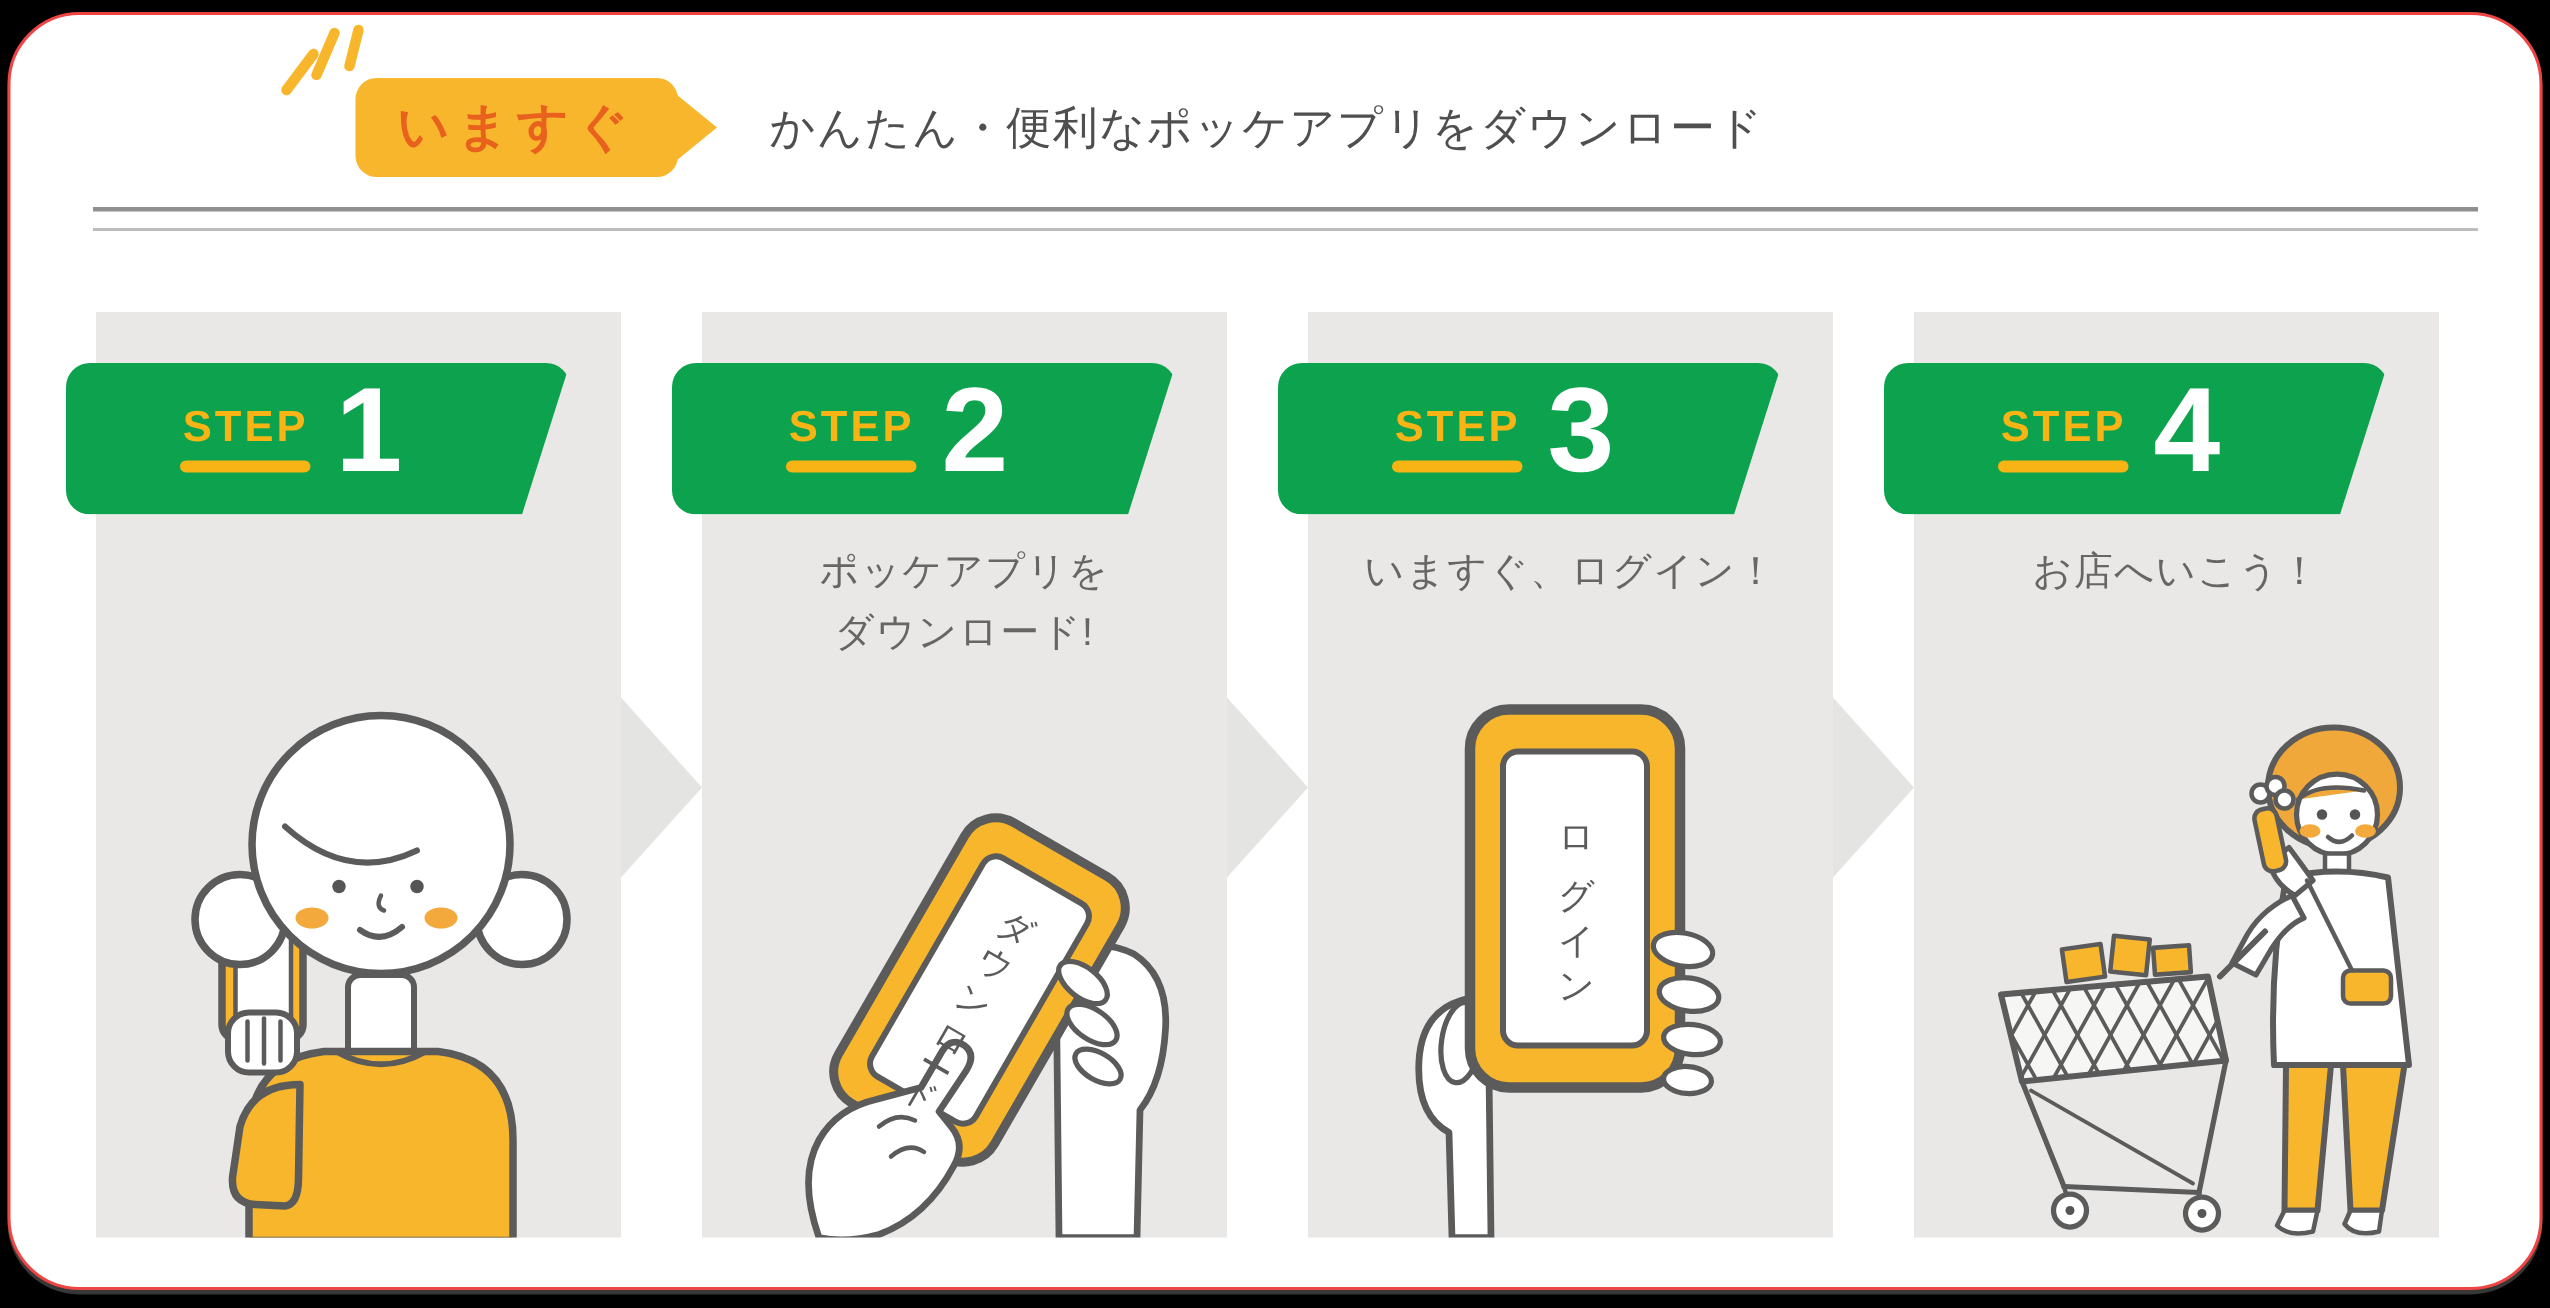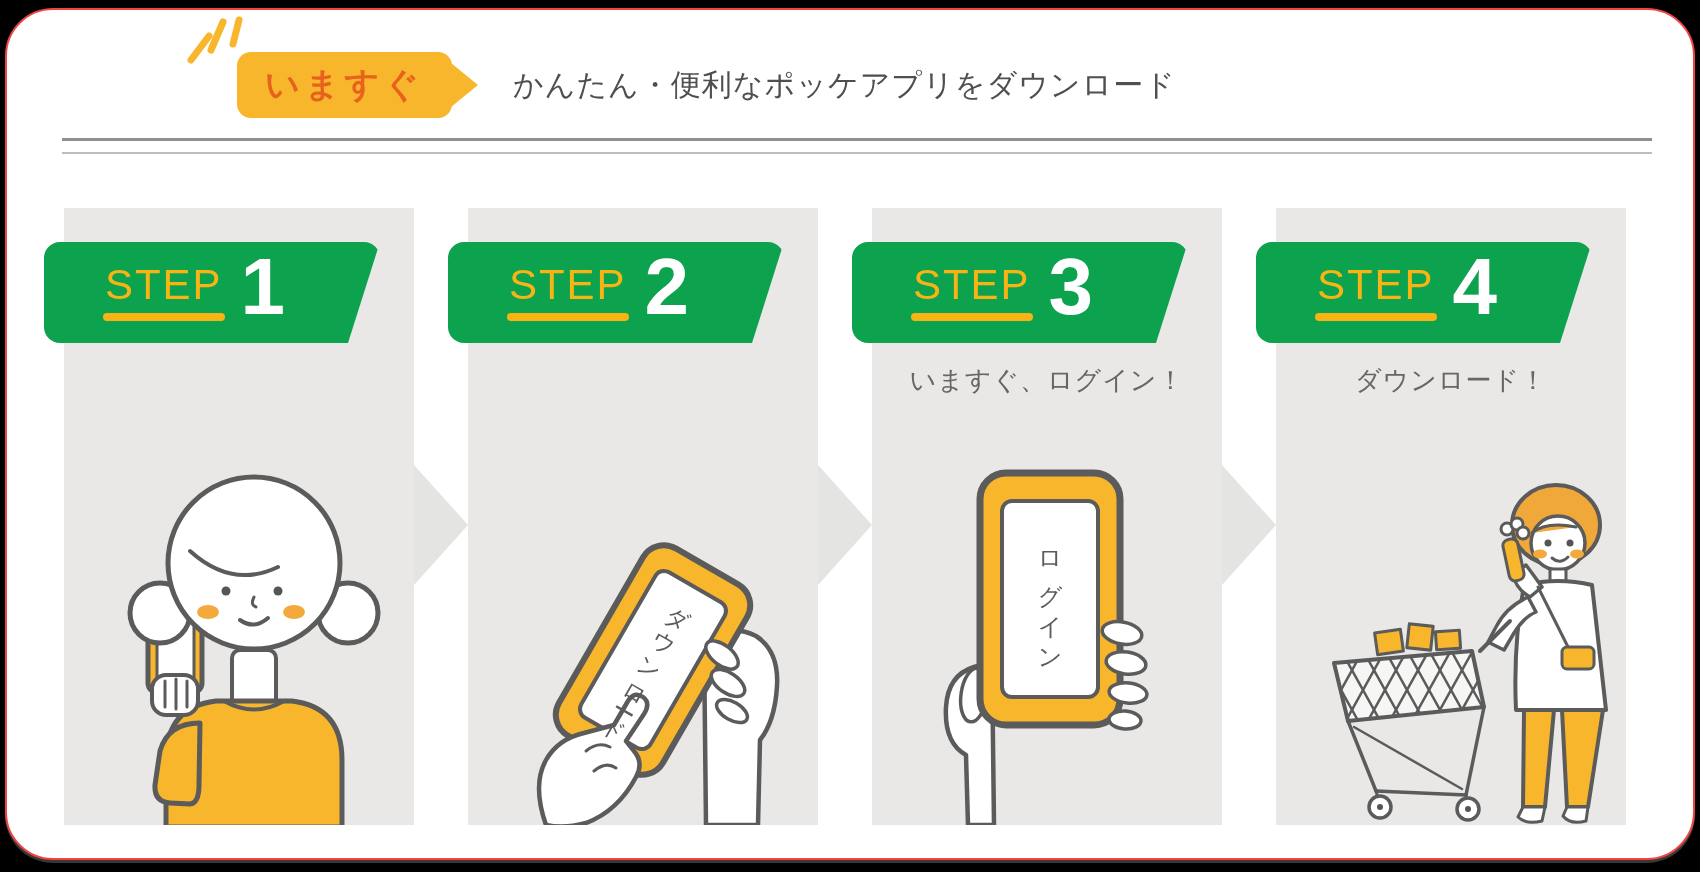--- a/index.html
+++ b/index.html
@@ -37,21 +37,21 @@
     position:absolute;top:198px;width:350px;height:617px;background:#e9e8e7;
   }
   .p1{left:57px;} .p2{left:461px;} .p3{left:865px;} .p4{left:1269px;}
   .banner{
     position:absolute;left:-20px;top:34px;width:336px;height:101px;
     background:#0ca24e;border-radius:16px;
     clip-path:polygon(0 0,100% 0,calc(100% - 32px) 100%,0 100%);
     display:flex;align-items:center;justify-content:center;padding-right:34px;
   }
   .step-word{display:flex;flex-direction:column;align-items:center;}
-  .step-word .w{color:#f7b414;font-size:42px;font-weight:normal;letter-spacing:2px;line-height:1;}
+  .step-word .w{color:#f7b414;font-size:29px;font-weight:bold;letter-spacing:2px;line-height:1;}
   .step-underline{width:104%;height:8px;background:#f7b414;border-radius:4px;margin-top:7px;}
   .step-num{color:#ffffff;font-size:80px;font-weight:bold;line-height:1;margin-left:18px;transform:translateY(-6px);}
   .desc{
     position:absolute;left:0;top:152px;width:100%;text-align:center;
     color:#666664;font-size:26px;font-weight:500;line-height:41px;letter-spacing:1px;
   }
   .gap-arrow{
     position:absolute;top:455px;width:0;height:0;
     border-top:60px solid transparent;border-bottom:60px solid transparent;
     border-left:54px solid #e4e4e3;
@@ -130,20 +130,24 @@
     </div>
 
     <div class="panel p2">
       <div class="banner">
         <div class="step-word">
           <span class="w">STEP</span>
           <div class="step-underline"></div>
         </div>
         <span class="step-num">2</span>
       </div>
+      <div class="desc">
+        <div>ポッケアプリを</div>
+        <div>ダウンロード!</div>
+      </div>
       <svg class="illu" viewBox="0 0 350 370">
         <g stroke="#5b5b5b" stroke-linecap="round" stroke-linejoin="round">
 
           <path d="M238,370 L236,185 Q262,168 288,181 Q311,196 309,231 Q307,266 292,285 L290,370 Z" fill="#ffffff" stroke-width="4.5"></path>
 
           <g transform="translate(185,205) rotate(30)">
             <rect x="-60" y="-108" width="120" height="216" rx="24" fill="#f8b62d" stroke-width="6"></rect>
             <rect x="-40" y="-84" width="80" height="168" rx="10" fill="#ffffff" stroke-width="4"></rect>
           </g>
 
@@ -190,21 +194,21 @@
 
     <div class="panel p4">
       <div class="banner">
         <div class="step-word">
           <span class="w">STEP</span>
           <div class="step-underline"></div>
         </div>
         <span class="step-num">4</span>
       </div>
       <div class="desc">
-        <div>ダウンロード！</div>
+        <div>お店へいこう！</div>
       </div>
       <svg class="illu" viewBox="0 0 350 370">
         <defs>
           <clipPath id="basketClip">
               <polygon points="58,208 196,196 208,252 72,266"></polygon>
             </clipPath>
         </defs>
         <g stroke="#5b5b5b" stroke-linecap="round" stroke-linejoin="round">
 
           <ellipse cx="280" cy="70" rx="44" ry="40" fill="#f0a83a" stroke-width="4"></ellipse>

